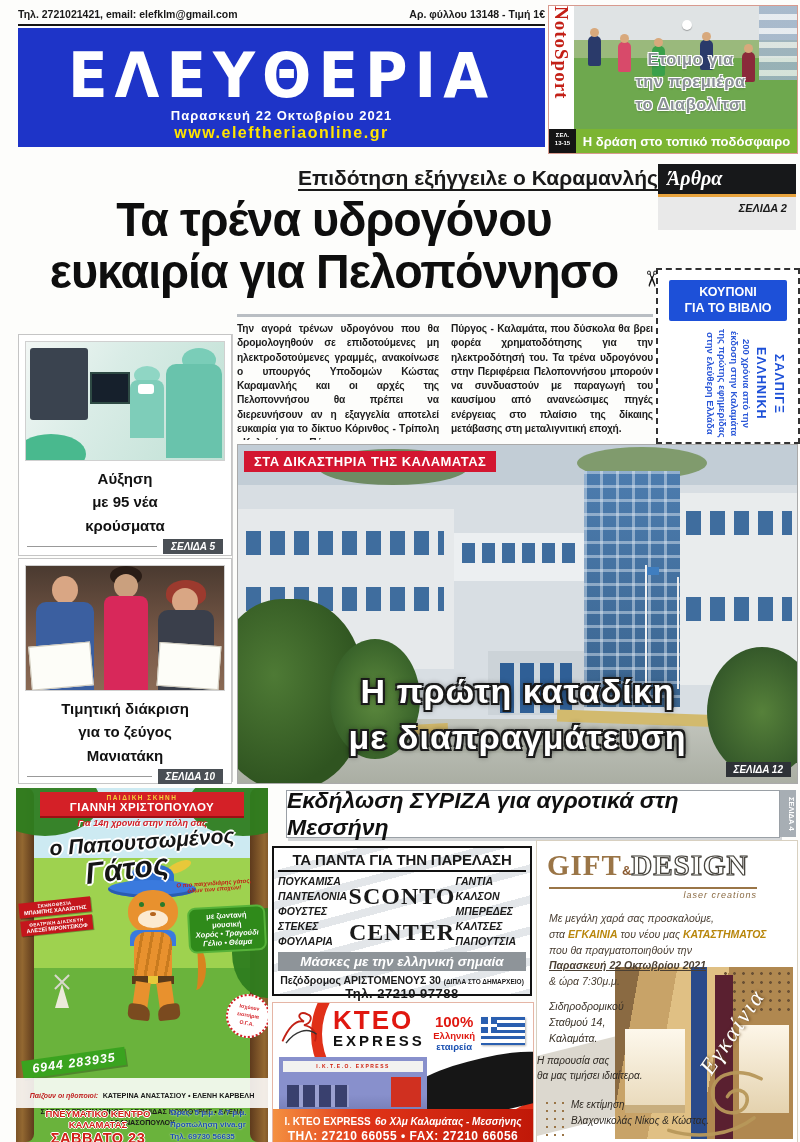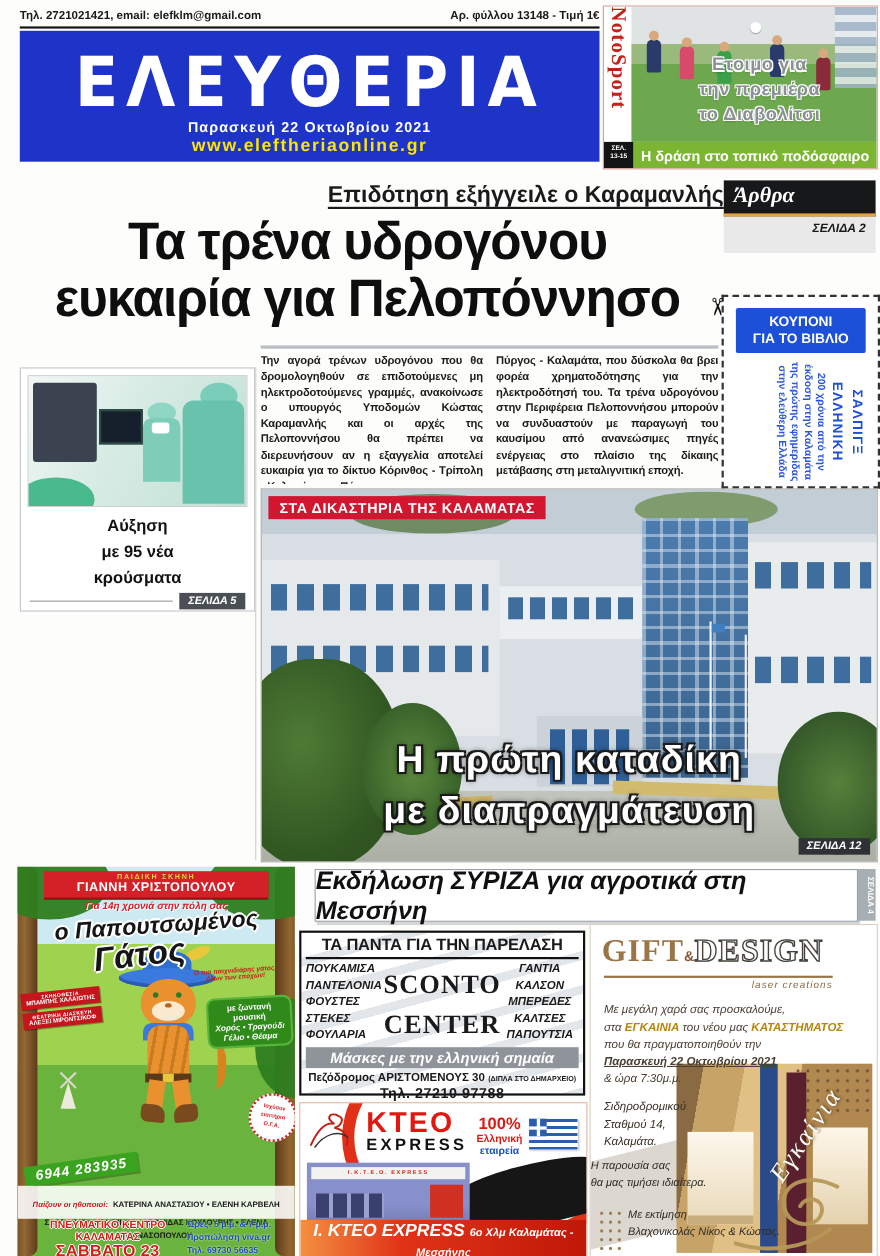--- a/index.html
+++ b/index.html
@@ -140,21 +140,21 @@
   .wm-x::before,.wm-x::after{content:'';position:absolute;left:9px;top:0;width:2px;height:20px;background:#d8d8cc;}
   .wm-x::before{transform:rotate(45deg);}.wm-x::after{transform:rotate(-45deg);}
 
   
   #sconto{position:absolute;left:272px;top:846px;width:260px;height:150px;background:
           repeating-linear-gradient(165deg,rgba(220,224,228,0) 0 22px,rgba(220,224,228,.8) 22px 30px),#fff;
           border:2px solid #111;box-sizing:border-box;padding:3px 4px;}
   .sc-head{text-align:center;font-size:15px;font-weight:bold;letter-spacing:-.2px;border-bottom:2.5px solid #111;padding-bottom:2px;}
   .sc-row{display:flex;margin-top:2px;}
   .sc-left,.sc-right{width:76px;font-size:10.5px;font-weight:bold;font-style:italic;line-height:1.42;}
-  .sc-right{text-align:center;}
+  .sc-right{text-align:left;}
   .sc-center{flex:1;text-align:center;font-family:"Liberation Serif",serif;font-size:24px;font-weight:bold;
              letter-spacing:1px;line-height:1.5;padding-top:4px;}
   .sc-masks{background:#8e9499;color:#fff;font-style:italic;font-weight:bold;font-size:13.5px;text-align:center;
             padding:2px 0;margin-top:2px;}
   .sc-addr{text-align:center;font-weight:bold;font-size:10.5px;margin-top:3px;}
   .sc-note{font-size:6.5px;}
   .sc-phone{text-align:center;font-weight:bold;font-size:13px;letter-spacing:.5px;}
 
   
   #kteo{position:absolute;left:272px;top:1002px;width:260px;height:140px;background:#fff;overflow:hidden;border:1px solid #e5b5a5;}
@@ -176,21 +176,21 @@
         background:linear-gradient(#fff,#fff) center/16px 3px no-repeat,linear-gradient(#fff,#fff) center/3px 16px no-repeat;}
   .kt-photo{position:absolute;left:6px;top:54px;width:148px;height:54px;z-index:2;
             background:linear-gradient(180deg,#8890cc 0 70%,#777fb8);}
   .kt-sign{position:absolute;left:4px;right:4px;top:4px;height:11px;background:#f2f2f0;color:#d02010;
            font-size:5px;font-weight:bold;letter-spacing:1.5px;text-align:center;line-height:11px;}
   .kt-doors{position:absolute;left:8px;bottom:4px;width:62px;height:22px;
             background:repeating-linear-gradient(90deg,#39406e 0 12px,#9aa0d0 12px 16px);}
   .kt-red{position:absolute;right:6px;bottom:4px;width:30px;height:30px;background:#d03020;}
   .kt-foot{position:absolute;left:0;right:0;bottom:0;height:32px;z-index:3;text-align:center;color:#fff;
            background:linear-gradient(90deg,#f49040,#e03418 35%,#c01808);padding-top:2px;}
-  .kf-name{font-size:16px;font-weight:bold;font-style:italic;}
+  .kf-name{font-size:10px;font-weight:bold;}
   .kf-loc{font-size:10px;font-weight:bold;font-style:italic;}
   .kf-tel{font-size:12px;font-weight:bold;letter-spacing:.5px;}
 
   
   #gift{position:absolute;left:536px;top:840px;width:260px;height:302px;background:#fff;border:1px solid #d8d0c0;overflow:hidden;}
   .g-band{position:absolute;left:-20px;top:200px;width:160px;height:80px;background:#dcd8cf;transform:skewY(-14deg);z-index:1;}
   .g-logo{position:absolute;left:10px;top:8px;z-index:3;}
   .g1{font-family:"Liberation Serif",serif;font-size:29px;font-weight:bold;color:#9a7547;letter-spacing:1px;}
   .ga{font-size:13px;font-weight:bold;color:#8a5a30;}
   .g2{font-family:"Liberation Serif",serif;font-size:29px;font-weight:bold;color:#fdfdfb;letter-spacing:1px;
@@ -302,20 +302,41 @@
     </div>
     <div class="caption pre">Αύξηση
 με 95 νέα
 κρούσματα</div>
     <div class="stfoot">
       <div class="line"></div>
       <div class="badge">ΣΕΛΙΔΑ 5</div>
     </div>
   </div>
 
+  <div class="story" style="top:558px;height:224px;">
+    <div class="photo" style="height:124px;background:linear-gradient(#4a3a30,#7a5a48 60%,#8a6a55);">
+      <div class="abs" style="left:26px;bottom:86px;width:26px;height:28px;background:#d9a684;border-radius:50%;"></div>
+      <div class="abs" style="left:10px;bottom:0;width:58px;height:88px;background:#3b5fa0;border-radius:10px 10px 0 0;"></div>
+      <div class="abs" style="left:84px;bottom:104px;width:32px;height:20px;background:#2a1d16;border-radius:50%;"></div>
+      <div class="abs" style="left:88px;bottom:92px;width:24px;height:24px;background:#caa07e;border-radius:50%;"></div>
+      <div class="abs" style="left:78px;bottom:0;width:44px;height:94px;background:#d8285a;border-radius:8px 8px 0 0;"></div>
+      <div class="abs" style="right:18px;bottom:84px;width:40px;height:26px;background:#9c3a2e;border-radius:50% 50% 40% 40%;"></div>
+      <div class="abs" style="right:26px;bottom:76px;width:26px;height:26px;background:#d9a684;border-radius:50%;"></div>
+      <div class="abs" style="right:10px;bottom:0;width:56px;height:80px;background:#3a3f4b;border-radius:10px 10px 0 0;"></div>
+      <div class="abs" style="left:4px;bottom:2px;width:60px;height:42px;background:#fdfdf8;border:1px solid #cfcabc;transform:rotate(-5deg);"></div>
+      <div class="abs" style="right:4px;bottom:2px;width:60px;height:42px;background:#fdfdf8;border:1px solid #cfcabc;transform:rotate(4deg);"></div>
+    </div>
+    <div class="caption pre">Τιμητική διάκριση
+για το ζεύγος
+Μανιατάκη</div>
+    <div class="stfoot">
+      <div class="line"></div>
+      <div class="badge">ΣΕΛΙΔΑ 10</div>
+    </div>
+  </div>
 
   <div id="court">
     <div class="abs" style="left:80px;top:4px;width:150px;height:36px;background:#5a7a46;border-radius:50%;opacity:.8;"></div>
     <div class="abs" style="right:90px;top:2px;width:130px;height:32px;background:#6f8f52;border-radius:50%;opacity:.8;"></div>
     <div class="abs" style="left:0;top:64px;width:216px;height:160px;background:#e6e9eb;"></div>
     <div class="abs" style="left:8px;top:86px;width:198px;height:24px;background:repeating-linear-gradient(90deg,#3f6d9e 0 15px,#e6e9eb 15px 24px);"></div>
     <div class="abs" style="left:8px;top:142px;width:198px;height:24px;background:repeating-linear-gradient(90deg,#3f6d9e 0 15px,#e6e9eb 15px 24px);"></div>
     <div class="abs" style="left:216px;top:88px;width:130px;height:48px;background:#eceff1;"></div>
     <div class="abs" style="left:224px;top:98px;width:116px;height:20px;background:repeating-linear-gradient(90deg,#3f6d9e 0 13px,#eceff1 13px 20px);"></div>
     <div class="abs" style="left:346px;top:26px;width:96px;height:236px;background:repeating-linear-gradient(90deg,rgba(230,238,246,.45) 0 3px,transparent 3px 16px),repeating-linear-gradient(180deg,rgba(230,238,246,.45) 0 3px,transparent 3px 14px),linear-gradient(#4c7cae,#3a648f);"></div>

